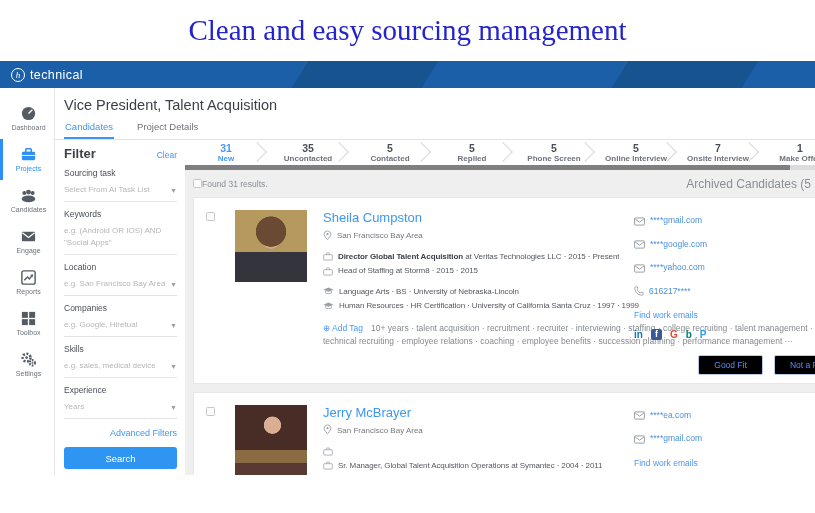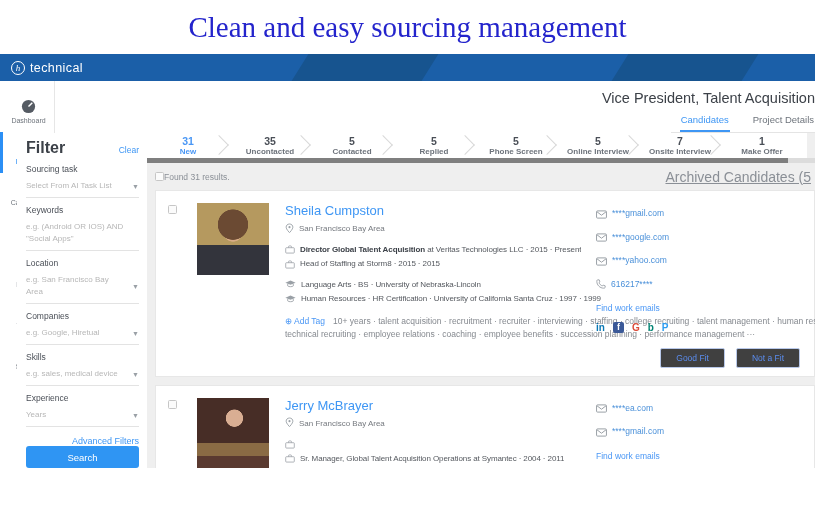--- a/index.html
+++ b/index.html
@@ -1,20 +1,20 @@
 <!DOCTYPE html>
 <html><head>
 <meta charset="utf-8">
 <style>
   * { margin:0; padding:0; box-sizing:border-box; }
   html,body { width:815px; height:513px; background:#fff; overflow:hidden;
               font-family:"Liberation Sans", sans-serif; }
 
   
-  .headline { height:54px; display:flex; align-items:center; justify-content:center; }
+  .headline { height:61px; display:flex; align-items:center; justify-content:center; }
   .headline h1 { font-family:"Liberation Serif", serif; font-weight:500; font-size:29px; color:#2424cc; }
 
   
   .app { width:815px; height:414px; background:#fff; }
 
   .navbar { position:relative; height:27px; background:#1b5fa8; display:flex; align-items:center;
             padding-left:11px; overflow:hidden; }
   .navbar::before, .navbar::after { content:''; position:absolute; top:0; bottom:0; width:130px;
             background:#17548f; transform:skewX(-32deg); }
   .navbar::before { left:300px; } .navbar::after { left:620px; }
@@ -29,62 +29,62 @@
   
   .sidebar { width:55px; border-right:1px solid #e6e6e6; padding-top:10px; flex-shrink:0; }
   .side-item { display:flex; flex-direction:column; align-items:center; gap:2px; padding:7px 0 8px;
                color:#555b63; border-left:3px solid transparent; cursor:pointer; }
   .side-item .lbl { font-size:7px; color:#6d737b; }
   .side-item.active { border-left-color:#2b8ff5; color:#2b8ff5; }
   .side-item.active .lbl { color:#2b8ff5; }
   .side-item svg { display:block; }
 
   
-  .main { flex:1; display:flex; flex-direction:column; min-width:0;align-items:flex-end; }
+  .main { flex:1; display:flex; flex-direction:column; min-width:0; }
   .proj-title { font-size:14.5px; color:#3c4148; padding:9px 0 4px 9px; }
   .tabs { display:flex; gap:22px; padding-left:9px; border-bottom:1px solid #e4e4e4; }
   .tab { font-size:9.5px; color:#6d737b; padding:4px 1px 5px; cursor:pointer; }
   .tab.active { color:#3e96f4; border-bottom:2px solid #3e96f4; }
 
   .content { display:flex; flex:1; min-height:0; }
 
   
   .filter { width:130px; flex-shrink:0; padding:6px 8px 0 9px; background:#fff; }
   .filter-head { display:flex; justify-content:space-between; align-items:baseline; }
-  .filter-title { font-size:16px; font-weight:bold; color:#3c4148; }
+  .filter-title { font-size:13px; font-weight:bold; color:#3c4148; }
   .link-blue { font-size:8.5px; color:#3e96f4; cursor:pointer; }
   .f-field { margin-top:7px; }
   .f-label { font-size:8.5px; color:#4a4f57; }
   .f-input { display:flex; justify-content:space-between; align-items:center; border-bottom:1px solid #e3e3e3;
-             padding:6px 0 5px;gap:12px; }
+             padding:6px 0 5px; }
   .f-ph { font-size:8px; color:#b7b7b7; line-height:1.5; }
   .caret { font-size:7px; color:#9aa0a6; }
   .adv { text-align:right; margin-top:9px; font-size:9px; }
-  .search-btn { width:100%; height:22px; background:#2f95f3; color:#fff; border:none;
+  .search-btn { margin-top:9px; width:100%; height:22px; background:#2f95f3; color:#fff; border:none;
                 border-radius:3px; font-size:9.5px; cursor:pointer; font-family:inherit; }
 
   
   .results { flex:1; background:#efefef; min-width:0; position:relative; overflow:hidden; }
   .pipeline { display:flex; background:#fff; height:25px; width:660px; }
   .stage { width:82px; flex-shrink:0; text-align:center; position:relative; padding-top:2px; cursor:pointer;font-weight:bold; }
   .stage::after { content:''; position:absolute; right:3px; top:5px; width:13px; height:13px;
                   border-top:1px solid #d8d8d8; border-right:1px solid #d8d8d8; transform:rotate(45deg); }
   .stage:last-child::after { display:none; }
   .st-count { font-size:10.5px; color:#4a4f57; }
   .st-label { font-size:8px; color:#6d737b; white-space:nowrap; }
   .stage.active .st-count, .stage.active .st-label { color:#4a97f5; }
 
   .hscroll { height:5px; background:#dcdcdc; }
   .hscroll-thumb { height:5px; width:96%; background:#7f7f7f; }
 
   .res-head { display:flex; align-items:center; height:27px; padding:0 4px 0 8px; }
   .checkbox { width:9px; height:9px; border:1px solid #c6c6c6; background:#fbfbfb; border-radius:1.5px;
               flex-shrink:0; cursor:pointer; }
   .found { font-size:8.5px; color:#8a8f96; }
-  .archived { margin-left:auto; font-size:14px; color:#8a8f96; white-space:nowrap; cursor:pointer;text-decoration:underline; }
+  .archived { margin-left:auto; font-size:12px; color:#8a8f96; white-space:nowrap; cursor:pointer; }
 
   .card { position:relative; width:660px; background:#fff; border:1px solid #e7e7e7; margin:0 0 8px 8px;
           padding:12px 14px 8px 12px; display:flex; align-items:flex-start; }
   .card .checkbox { margin-top:2px; }
   .photo { width:72px; height:72px; margin:0 16px 0 20px; flex-shrink:0; cursor:pointer; }
   .photo-1 { background:
       radial-gradient(circle at 50% 30%, #6b4a33 0 24%, transparent 25%),
       radial-gradient(circle at 50% 40%, #d8ab85 0 17%, transparent 18%),
       linear-gradient(#b5995f 0 58%, #33343c 58%); }
   .photo-2 { background:
@@ -97,21 +97,21 @@
           letter-spacing:-0.1px; margin-top:3px; }
   .meta .txt { white-space:nowrap; overflow:hidden; max-width:300px; }
   .meta .txt.wrap { white-space:normal; max-width:306px; line-height:1.4; }
   .meta b { color:#3c4148; }
   .grp { margin-top:9px; }
   .ic { flex-shrink:0; color:#9aa0a6; margin-top:0.5px; }
   .tags { margin-top:10px; font-size:8.5px; color:#85898f; white-space:nowrap; overflow:visible; }
   .tags .addtag { color:#4a97f5; cursor:pointer; margin-right:8px; }
   .tags + .tags { margin-top:3px; }
   .actions { display:flex; justify-content:flex-end; gap:11px; margin-top:9px; }
-  .btn-outline { background:#404040; border:1px solid #b9c9ea; color:#5b8def; font-size:8.5px;
+  .btn-outline { background:#000000; border:1px solid #b9c9ea; color:#5b8def; font-size:8.5px;
                  border-radius:2px; padding:4px 15px; cursor:pointer; font-family:inherit; white-space:nowrap; }
 
   .contact { position:absolute; left:440px; top:13px; width:210px; }
   .crow { display:flex; align-items:center; gap:5px; margin-bottom:5px; }
   .crow .ctext { font-size:8.5px; color:#4a90d9; cursor:pointer; }
   .fwe { font-size:8.5px; color:#4a97f5; margin:10px 0 9px; cursor:pointer; }
   .socials { display:flex; align-items:center; gap:8px; }
   .soc { font-size:10px; font-weight:bold; cursor:pointer; line-height:1; }
   .soc-linkedin { color:#0a78b5; }
   .soc-facebook { background:#3b5998; color:#fff; width:11px; height:11px; font-size:9px;

